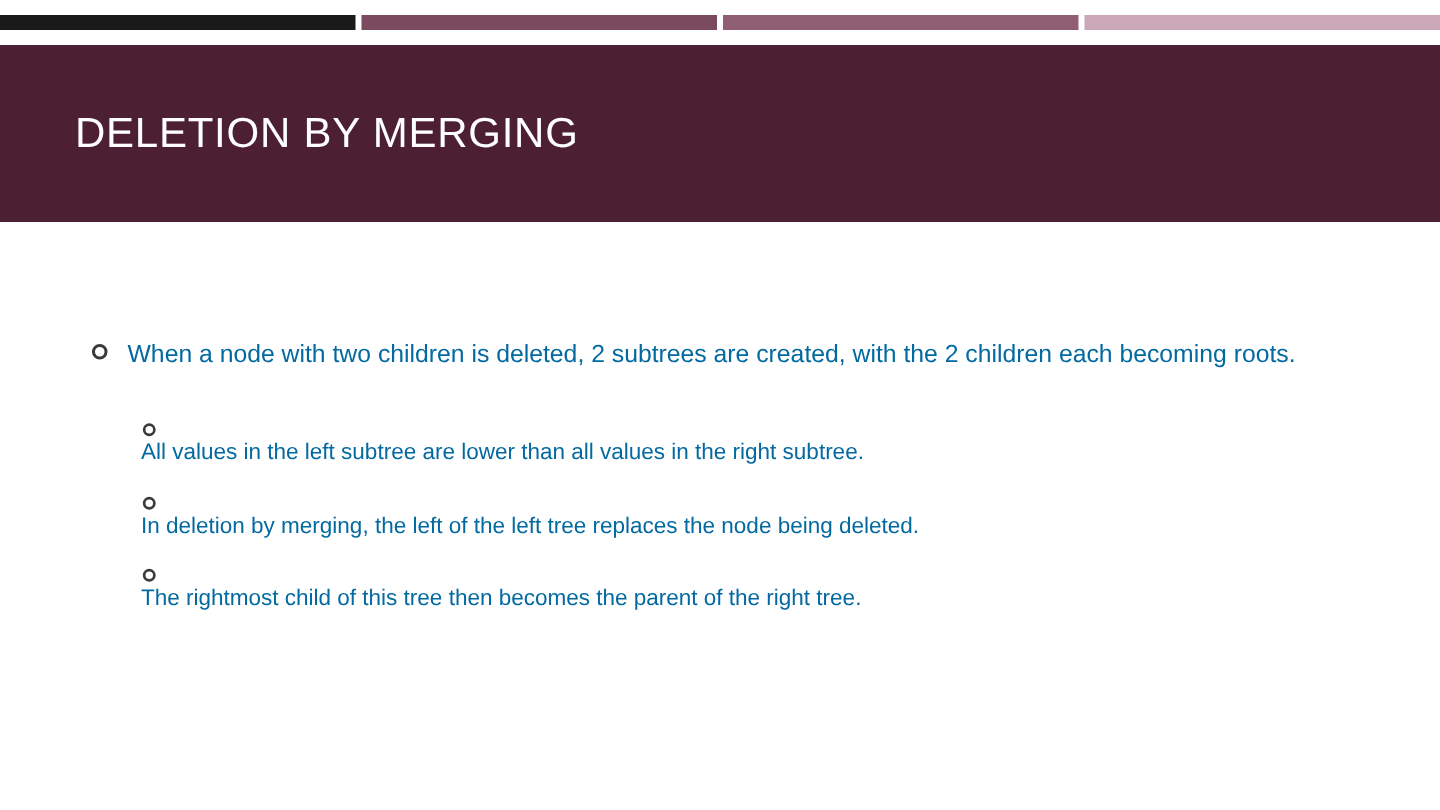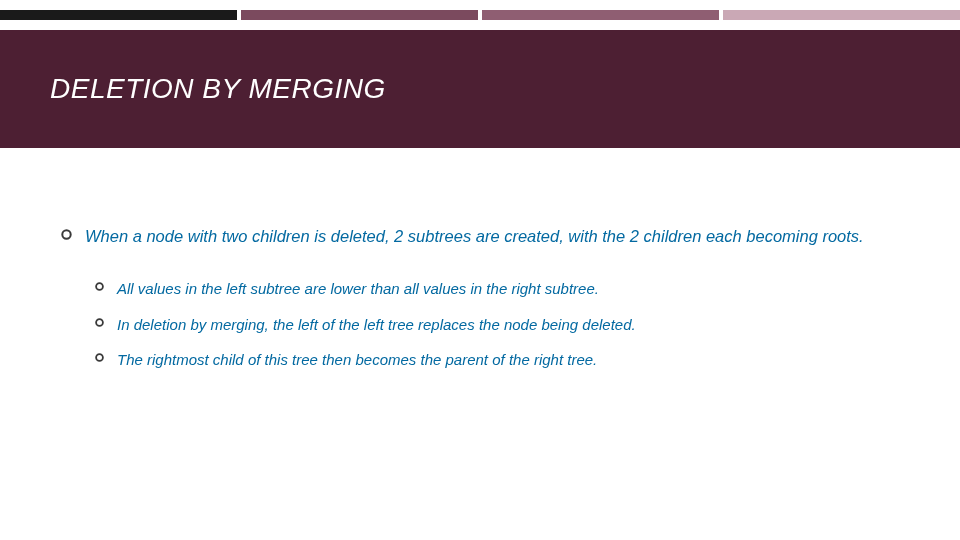--- a/index.html
+++ b/index.html
@@ -8,21 +8,20 @@
     width: 960px;
     height: 540px;
     background: #ffffff;
     font-family: Arial, Helvetica, sans-serif;
     overflow: hidden;
   }
   .slide {
     position: relative;
     width: 960px;
     height: 524px;
-    font-style: italic;
   }
   .top-accent {
     position: absolute;
     top: 10px;
     left: 0;
     right: 0;
     height: 10px;
     display: flex;
   }
   .accent-seg {
@@ -61,20 +60,21 @@
   }
 
   .bullet-row {
     display: flex;
     align-items: flex-start;
     margin-bottom: 14px;
   }
   .bullet-row.sub {
     margin-left: 34px;
     margin-bottom: 16px;
+    flex-direction: column;
   }
   .bullet-icon {
     flex: 0 0 auto;
     margin-right: 12px;
     margin-top: 3px;
   }
   .bullet-icon.sub { margin-top: 2px; }
   .bullet-text {
     color: #0369a1;
     font-size: 16.5px;

